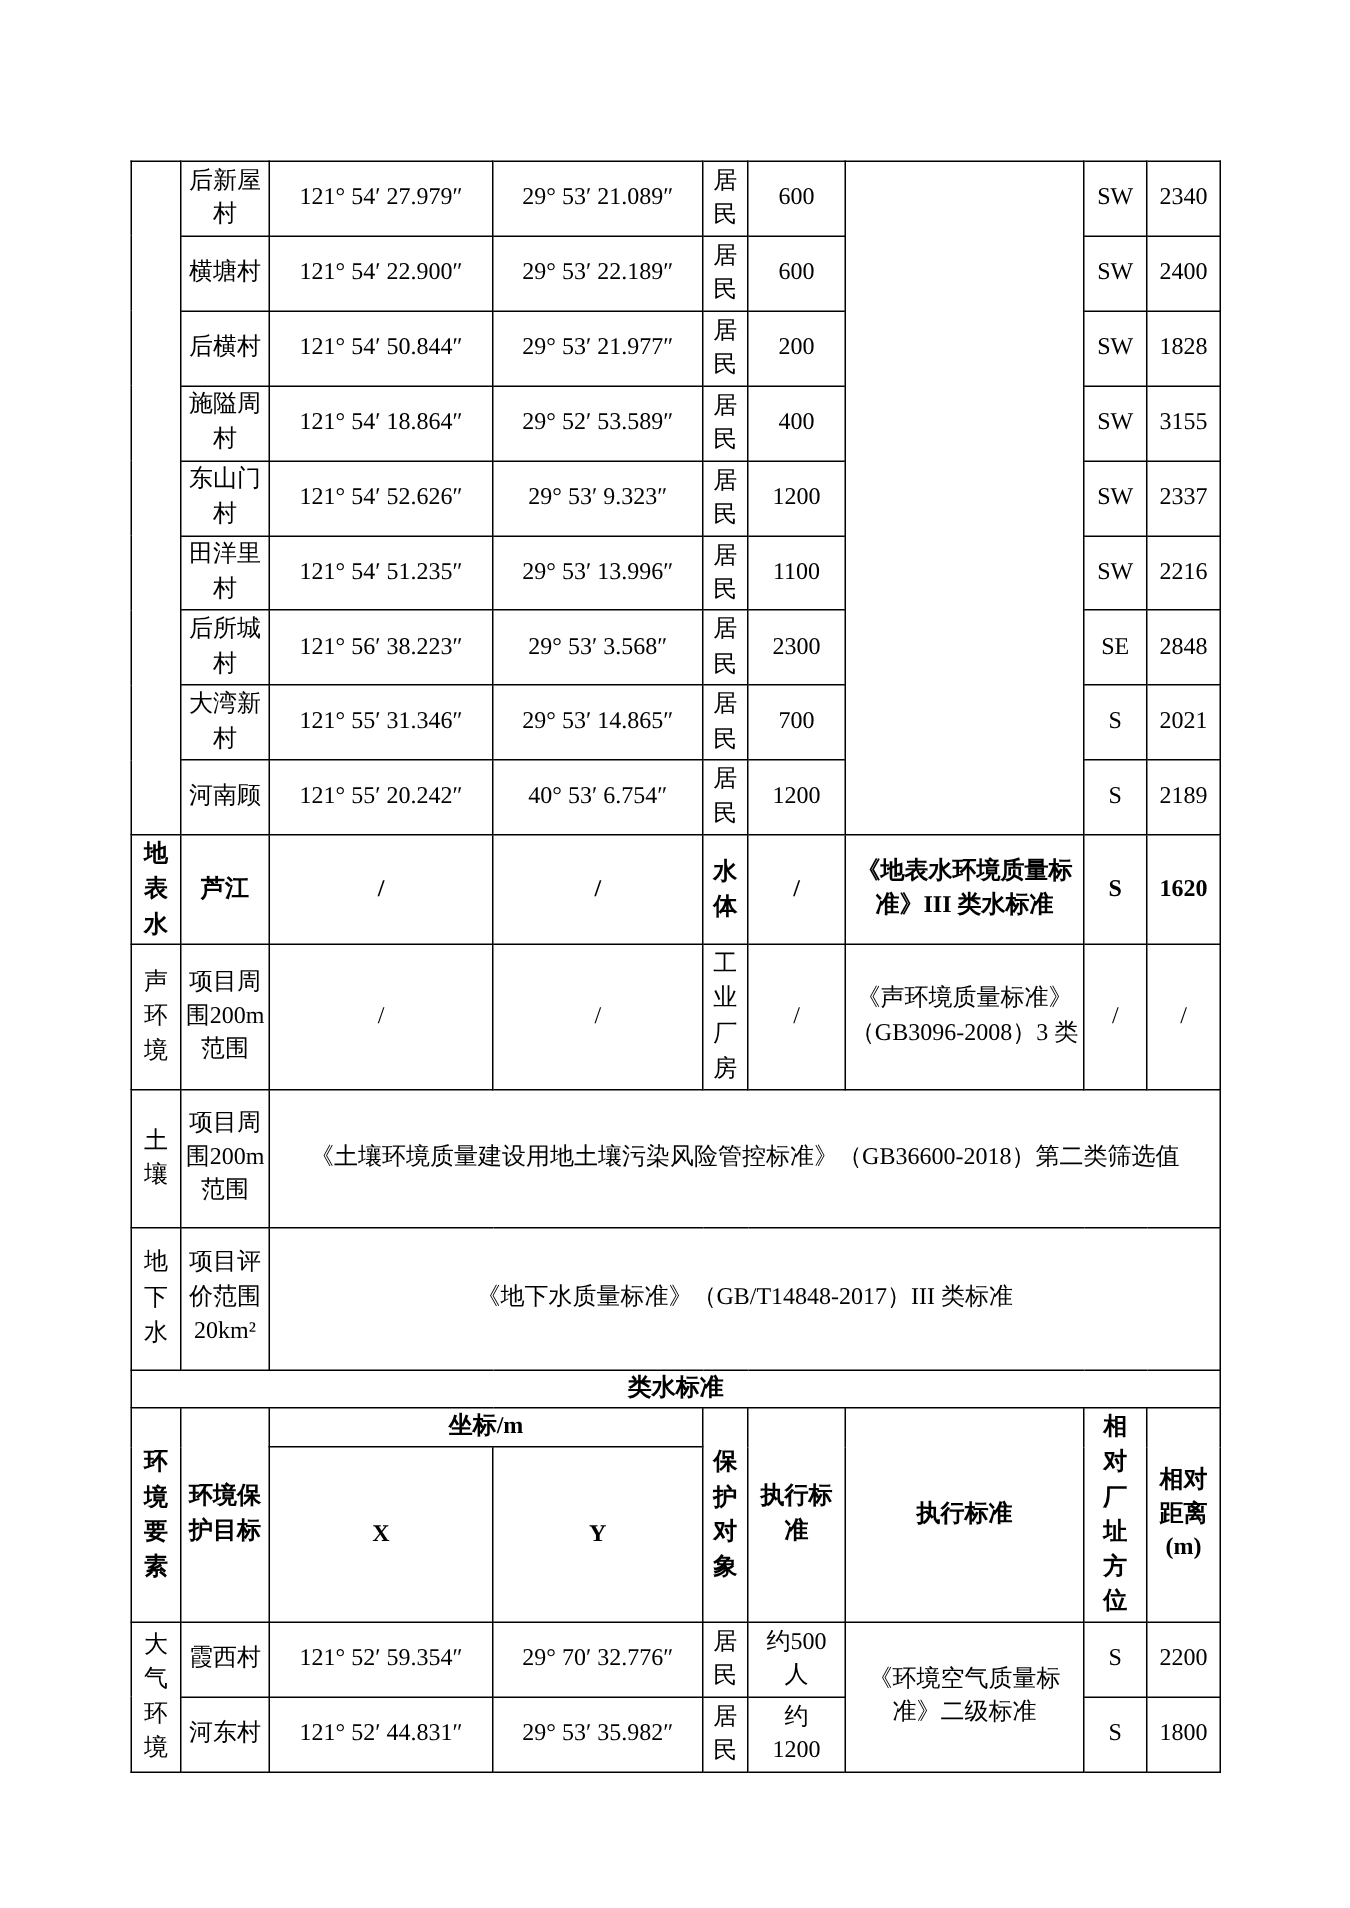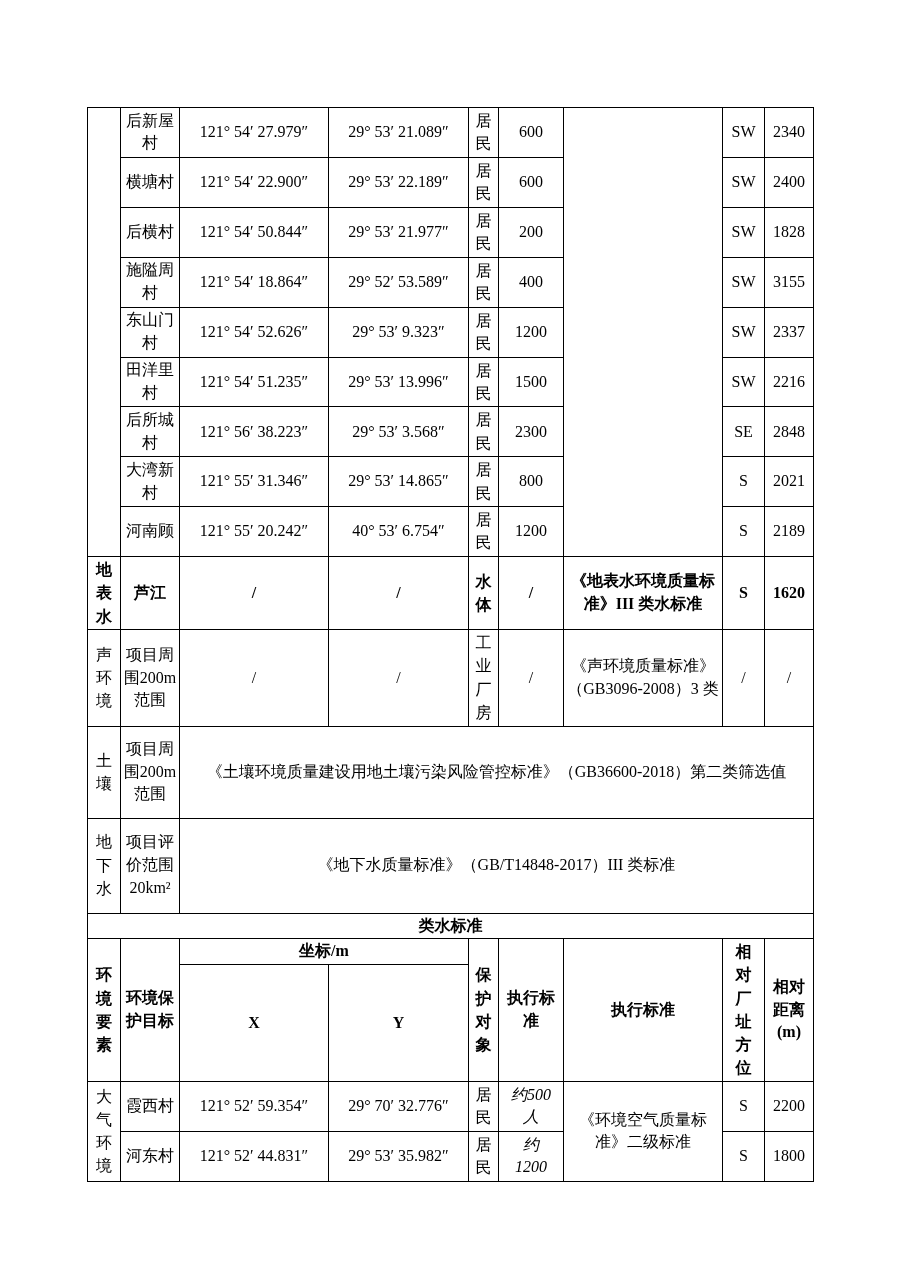--- a/index.html
+++ b/index.html
@@ -38,21 +38,21 @@
   tr.rh1 { height: 23px; }
   tr.rh2 { height: 116px; }
   
   .vert {
     display: inline-block;
     width: 1.15em;
     word-break: break-all;
     line-height: 1.45;
   }
   tr.header td, td.title-cell { font-weight: bold; }
-  td.pre { white-space: pre-line; font-style: italic; }
+  td.pre { white-space: pre-line; }
 </style>
 </head>
 <body>
 
 <div class="page">
   <table class="doc-table">
     <colgroup>
       <col style="width:33px">
         <col style="width:59px">
         <col style="width:149px">
@@ -110,39 +110,39 @@
         <td><span class="vert">居民</span></td>
         <td>1200</td>
         <td>SW</td>
         <td>2337</td>
       </tr>
       <tr class="rv">
         <td>田洋里村</td>
         <td>121° 54′ 51.235″</td>
         <td>29° 53′ 13.996″</td>
         <td><span class="vert">居民</span></td>
-        <td>1500</td>
+        <td>1100</td>
         <td>SW</td>
         <td>2216</td>
       </tr>
       <tr class="rv">
         <td>后所城村</td>
         <td>121° 56′ 38.223″</td>
         <td>29° 53′ 3.568″</td>
         <td><span class="vert">居民</span></td>
         <td>2300</td>
         <td>SE</td>
         <td>2848</td>
       </tr>
       <tr class="rv">
         <td>大湾新村</td>
         <td>121° 55′ 31.346″</td>
         <td>29° 53′ 14.865″</td>
         <td><span class="vert">居民</span></td>
-        <td>800</td>
+        <td>700</td>
         <td>S</td>
         <td>2021</td>
       </tr>
       <tr class="rv">
         <td>河南顾</td>
         <td>121° 55′ 20.242″</td>
         <td>40° 53′ 6.754″</td>
         <td><span class="vert">居民</span></td>
         <td>1200</td>
         <td>S</td>

